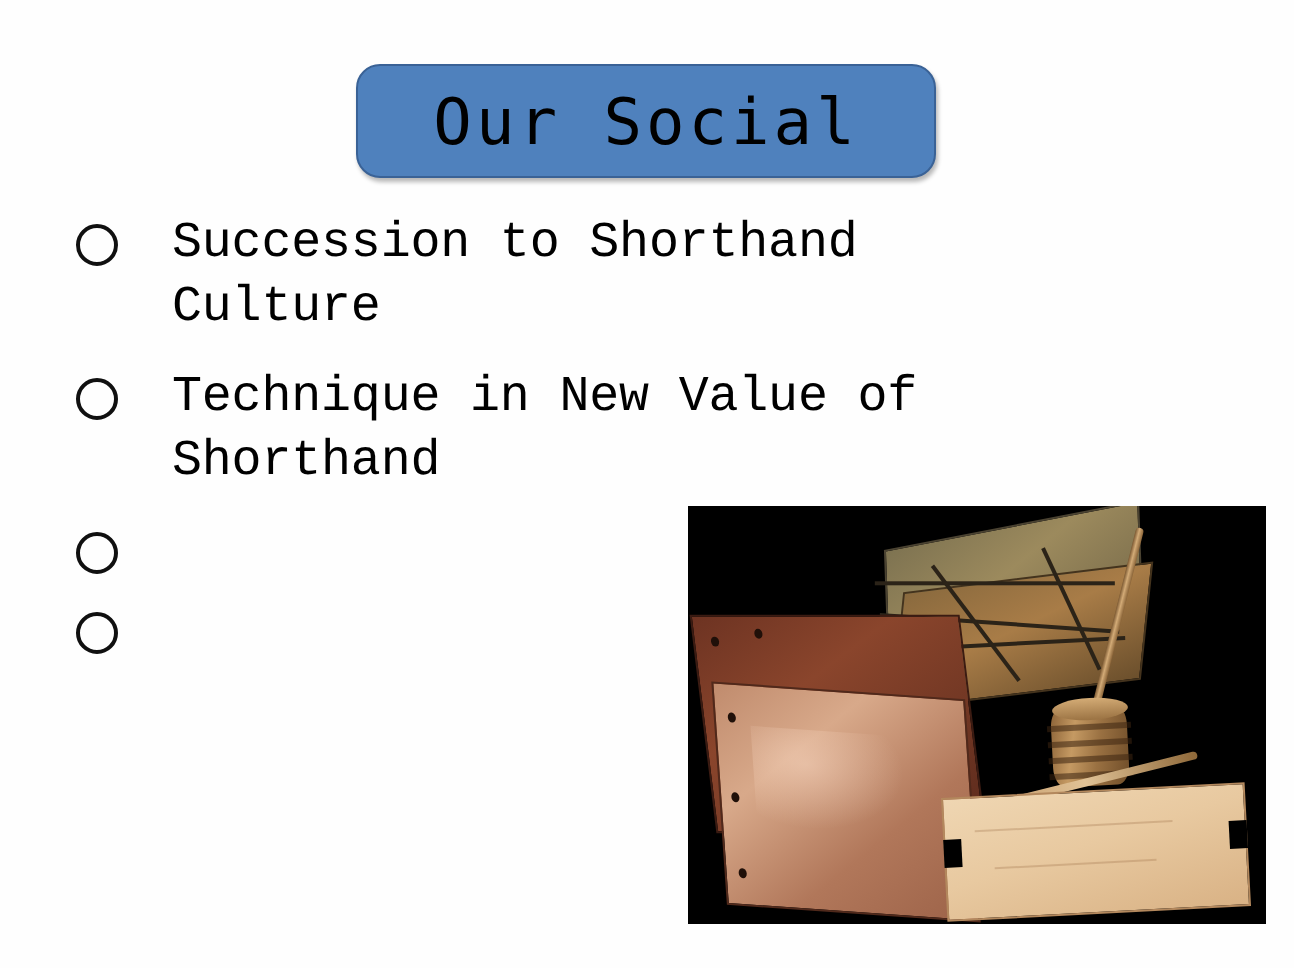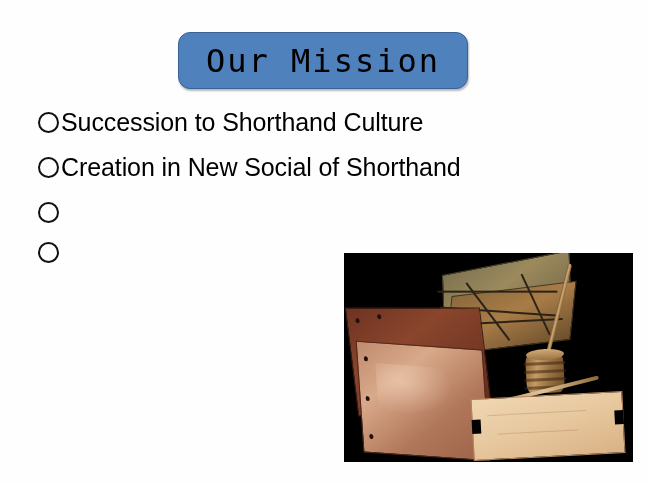--- a/index.html
+++ b/index.html
@@ -59,26 +59,27 @@
     flex: 0 0 auto;
     width: 21px;
     height: 21px;
     border: 2.5px solid #101010;
     border-radius: 50%;
     box-sizing: border-box;
     margin-top: 6px;
     margin-right: 2px;
   }
   .bullet-text {
-    font-family: Liberation Sans, sans-serif;
+    font-family: Liberation Mono, monospace;
     font-size: 25px;
     color: #000000;
     line-height: 1.28;
     letter-spacing: -0.1px;
     white-space: pre-wrap;
+    margin-left: 25px;
   }
   .bullet-text .wrap-line {
     display: block;
     padding-left: 14px;
   }
 
   
   #photo {
     position: absolute;
     left: 344px;
@@ -214,33 +215,33 @@
     background: rgba(150,105,65,0.28);
     height: 1px;
   }
 </style>
 </head>
 <body>
 
 <div id="slide">
 
   <div id="title-box">
-    <span id="title-text">Our Mission</span>
+    <span id="title-text">Our Social</span>
   </div>
 
   <div id="bullet-list">
 
     <div class="bullet-row">
       <span class="bullet-marker"></span>
       <span class="bullet-text"><span>Succession to Shorthand Culture</span></span>
     </div>
 
     <div class="bullet-row">
       <span class="bullet-marker"></span>
-      <span class="bullet-text"><span>Creation in New Social of Shorthand</span></span>
+      <span class="bullet-text"><span>Technique in New Value of Shorthand</span></span>
     </div>
 
     <div class="bullet-row">
       <span class="bullet-marker"></span>
       <span class="bullet-text"></span>
     </div>
 
     <div class="bullet-row">
       <span class="bullet-marker"></span>
     </div>

